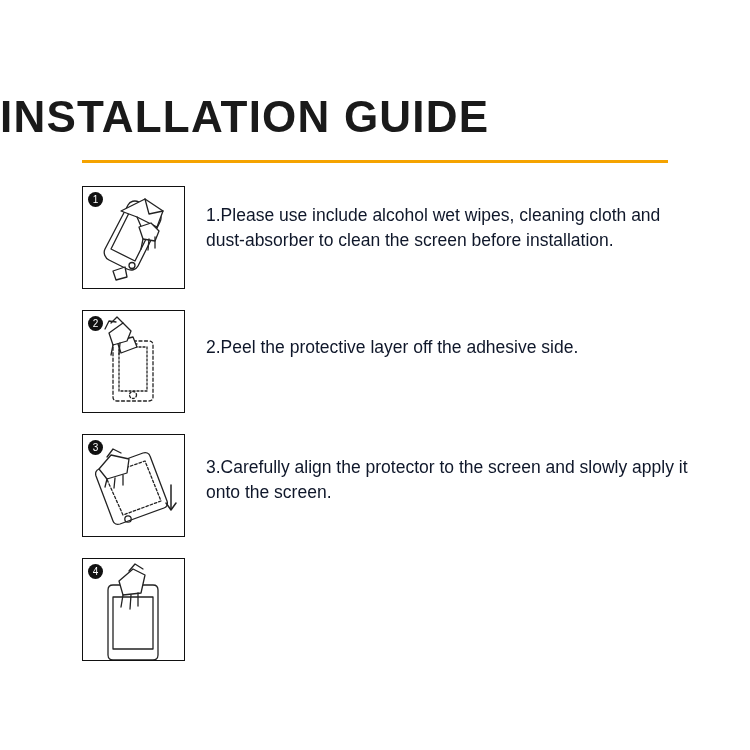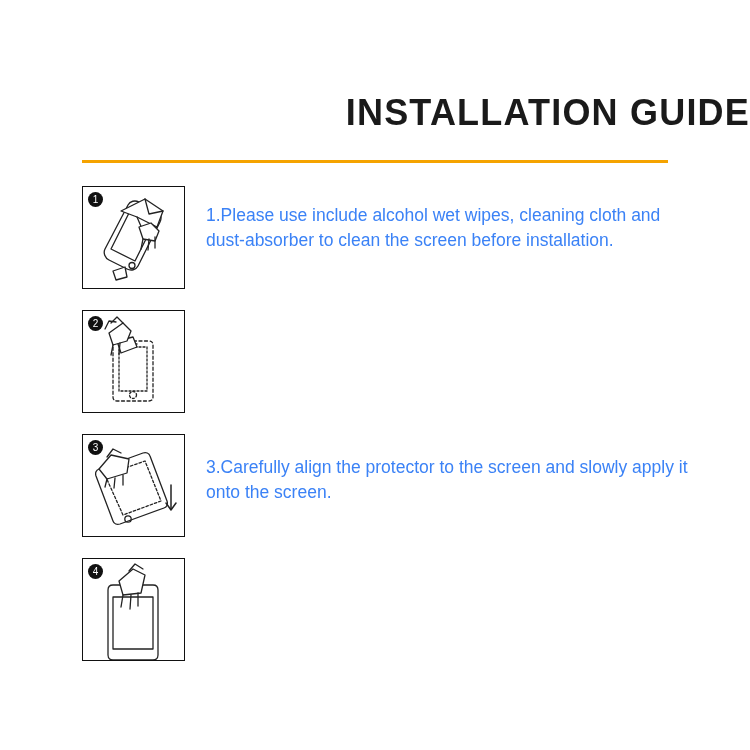--- a/index.html
+++ b/index.html
@@ -17,22 +17,22 @@
     position: relative;
     width: 750px;
     height: 750px;
     box-sizing: border-box;
   }
   .title {
     position: absolute;
     left: 0;
     right: 0;
     top: 92px;
-    text-align: right;
-    font-size: 36px;
+    text-align: left;
+    font-size: 44px;
     font-weight: bold;
     letter-spacing: 1.2px;
     color: #1a1a1a;
     font-family: "Liberation Sans", sans-serif;
   }
   .rule {
     position: absolute;
     left: 82px;
     width: 586px;
     top: 160px;
@@ -82,21 +82,21 @@
     left: 0;
     top: 0;
     width: 101px;
     height: 101px;
   }
   .text {
     margin-left: 21px;
     padding-top: 17px;
     font-size: 17.5px;
     line-height: 1.45;
-    color: #3b82f6;
+    color: #0f172a;
     max-width: 486px;
     font-family: "Liberation Sans", sans-serif;
   }
   .text .num {
     font-size: 17.5px;
   }
   .step-2 .text, .step-4 .text { padding-top: 25px; }
   .step-3 .text { padding-top: 21px; }
 </style>
 </head>
@@ -151,20 +151,23 @@
             <path d="M34,30 L50,26 L54,36 L38,42 Z" fill="#fff"></path>
 
             <path d="M26,22 L40,12 L48,20 L44,30 L30,34 Z" fill="#fff"></path>
             <path d="M28,12 L34,6 L40,12"></path>
             <path d="M22,18 L26,10 L33,11"></path>
             <path d="M30,34 L28,44"></path>
             <path d="M37,32 L36,43"></path>
           </g>
         </svg>
       </div>
+      <div class="text">
+        <span class="num">2.</span><span>Peel the protective layer off the adhesive side.</span>
+      </div>
     </div>
 
     <div class="step step-3">
       <div class="thumb">
         <div class="badge">3</div>
         <svg class="art" viewBox="0 0 101 101">
           <g fill="none" stroke="#222" stroke-width="1.3" stroke-linejoin="round" stroke-linecap="round">
 
             <path d="M16,34 L60,18 C63,17 66,18 67,21 L84,66 C85,69 84,72 81,73 L37,89 C34,90 31,89 30,86 L13,41 C12,38 13,35 16,34 Z"></path>
             <path d="M22,40 L62,26 L78,66 L40,80 Z" stroke-dasharray="2.5 2"></path>

